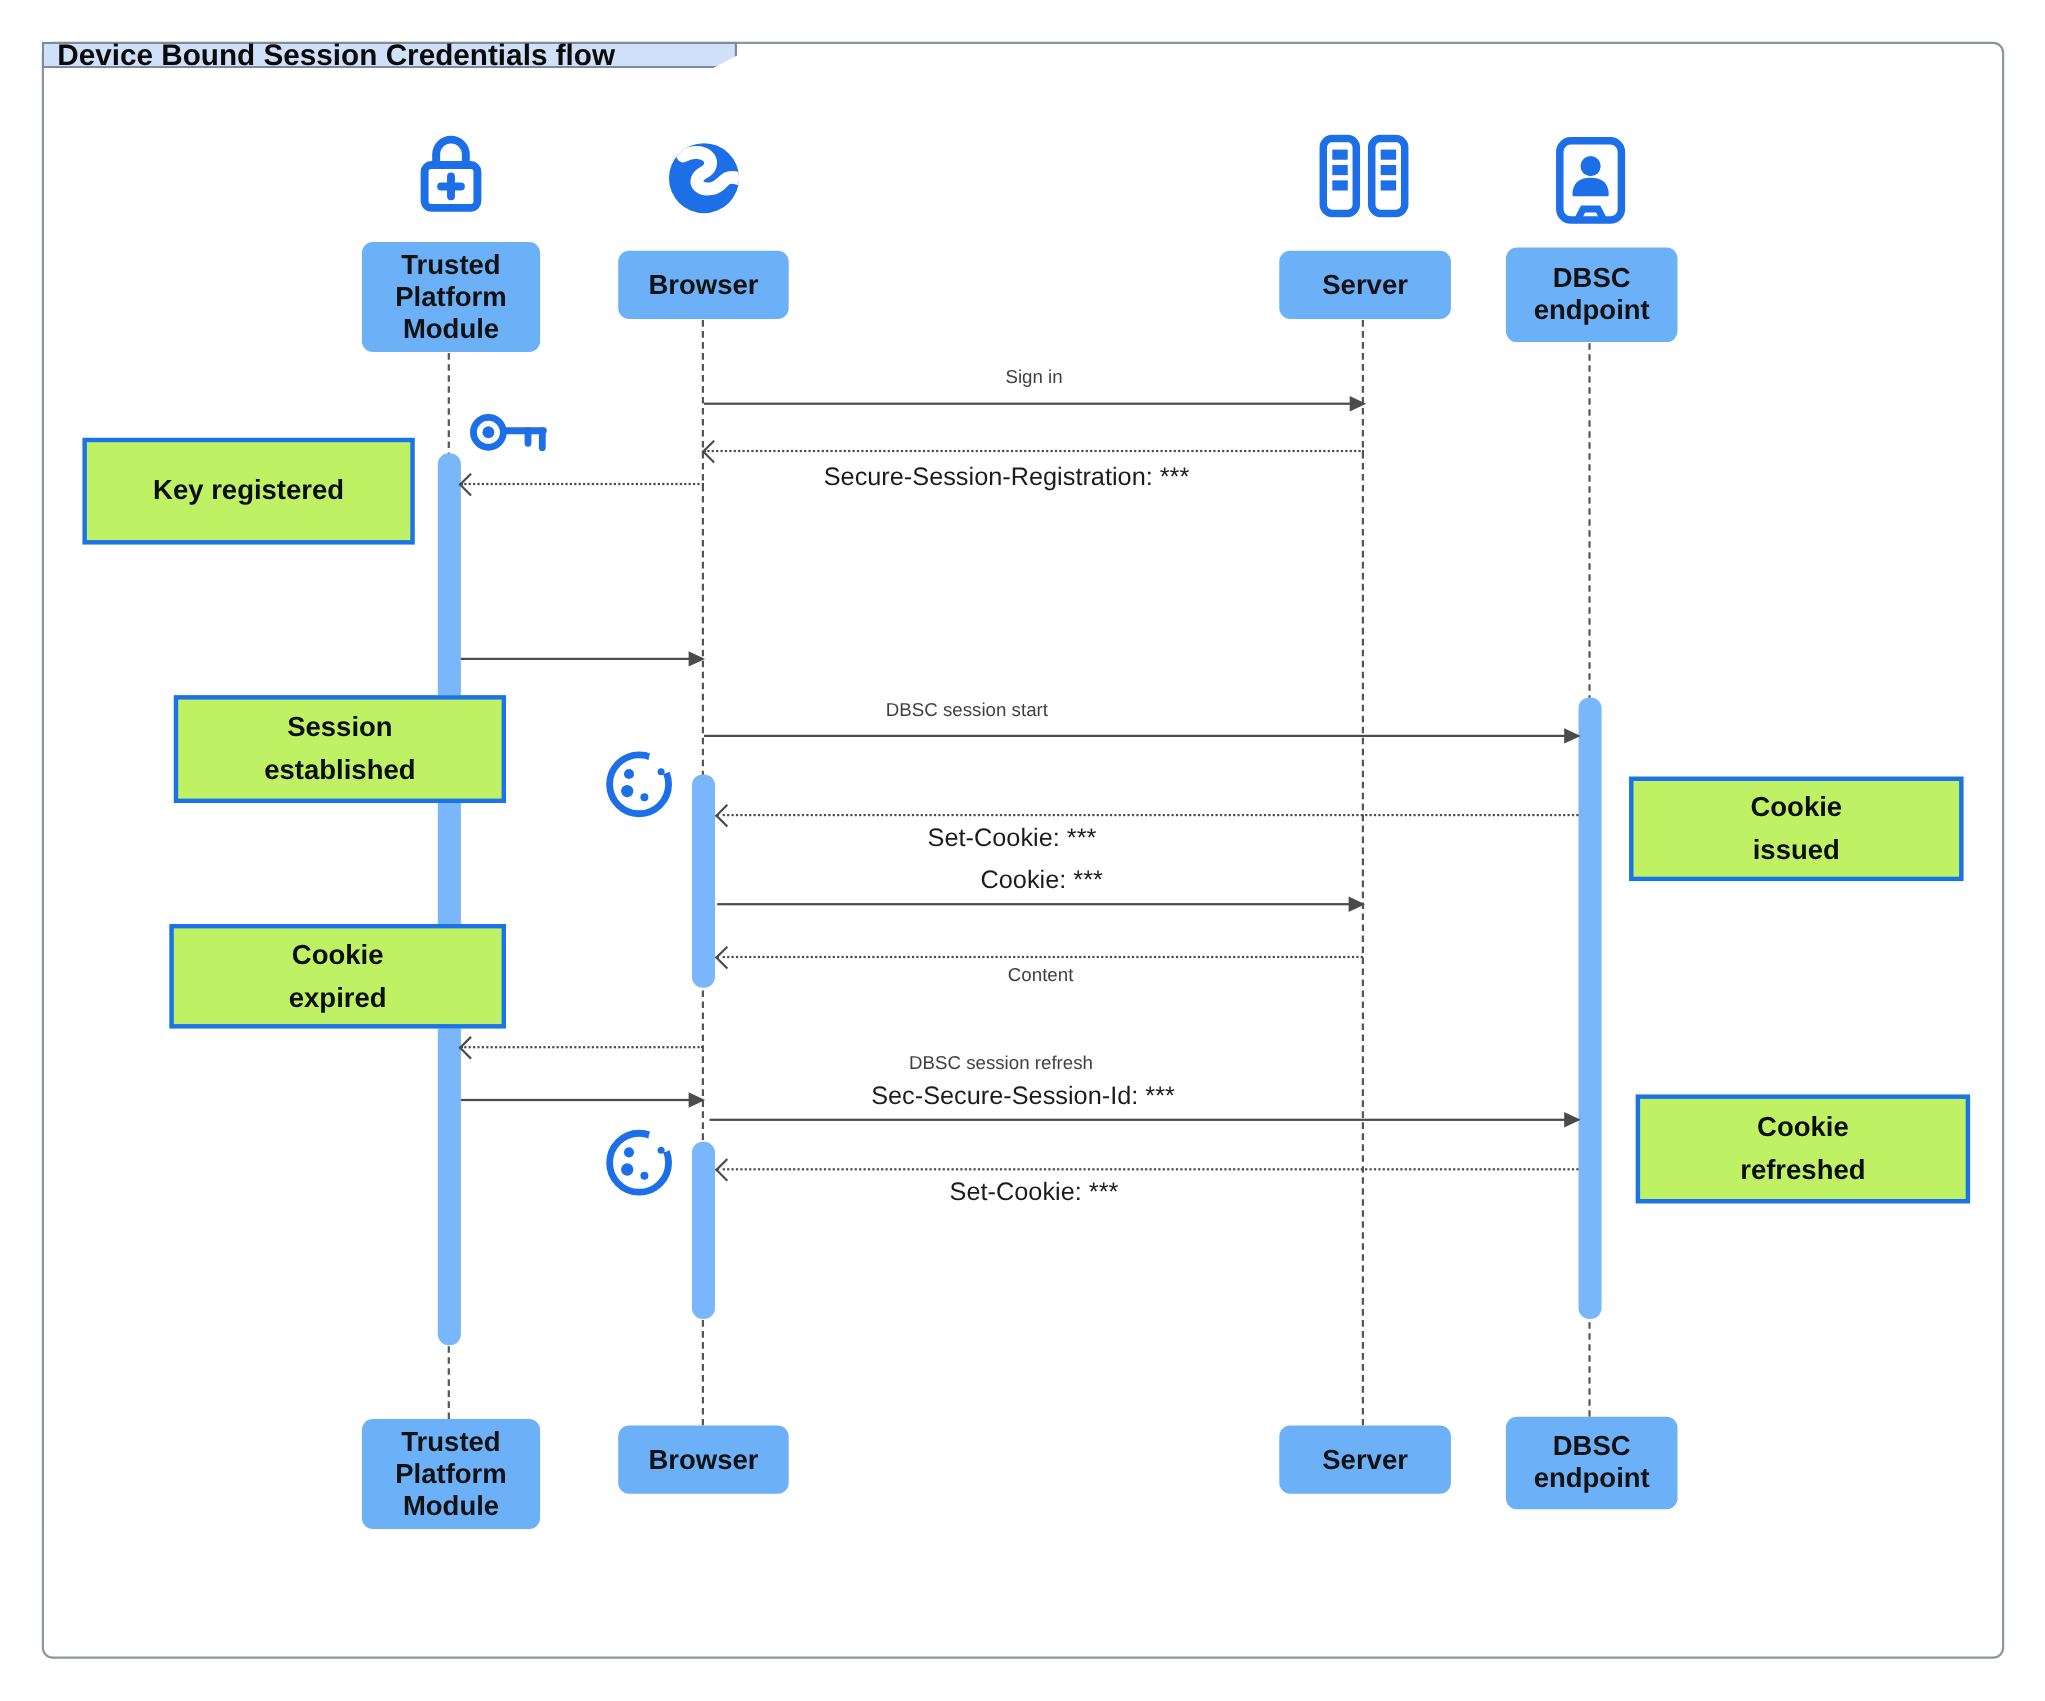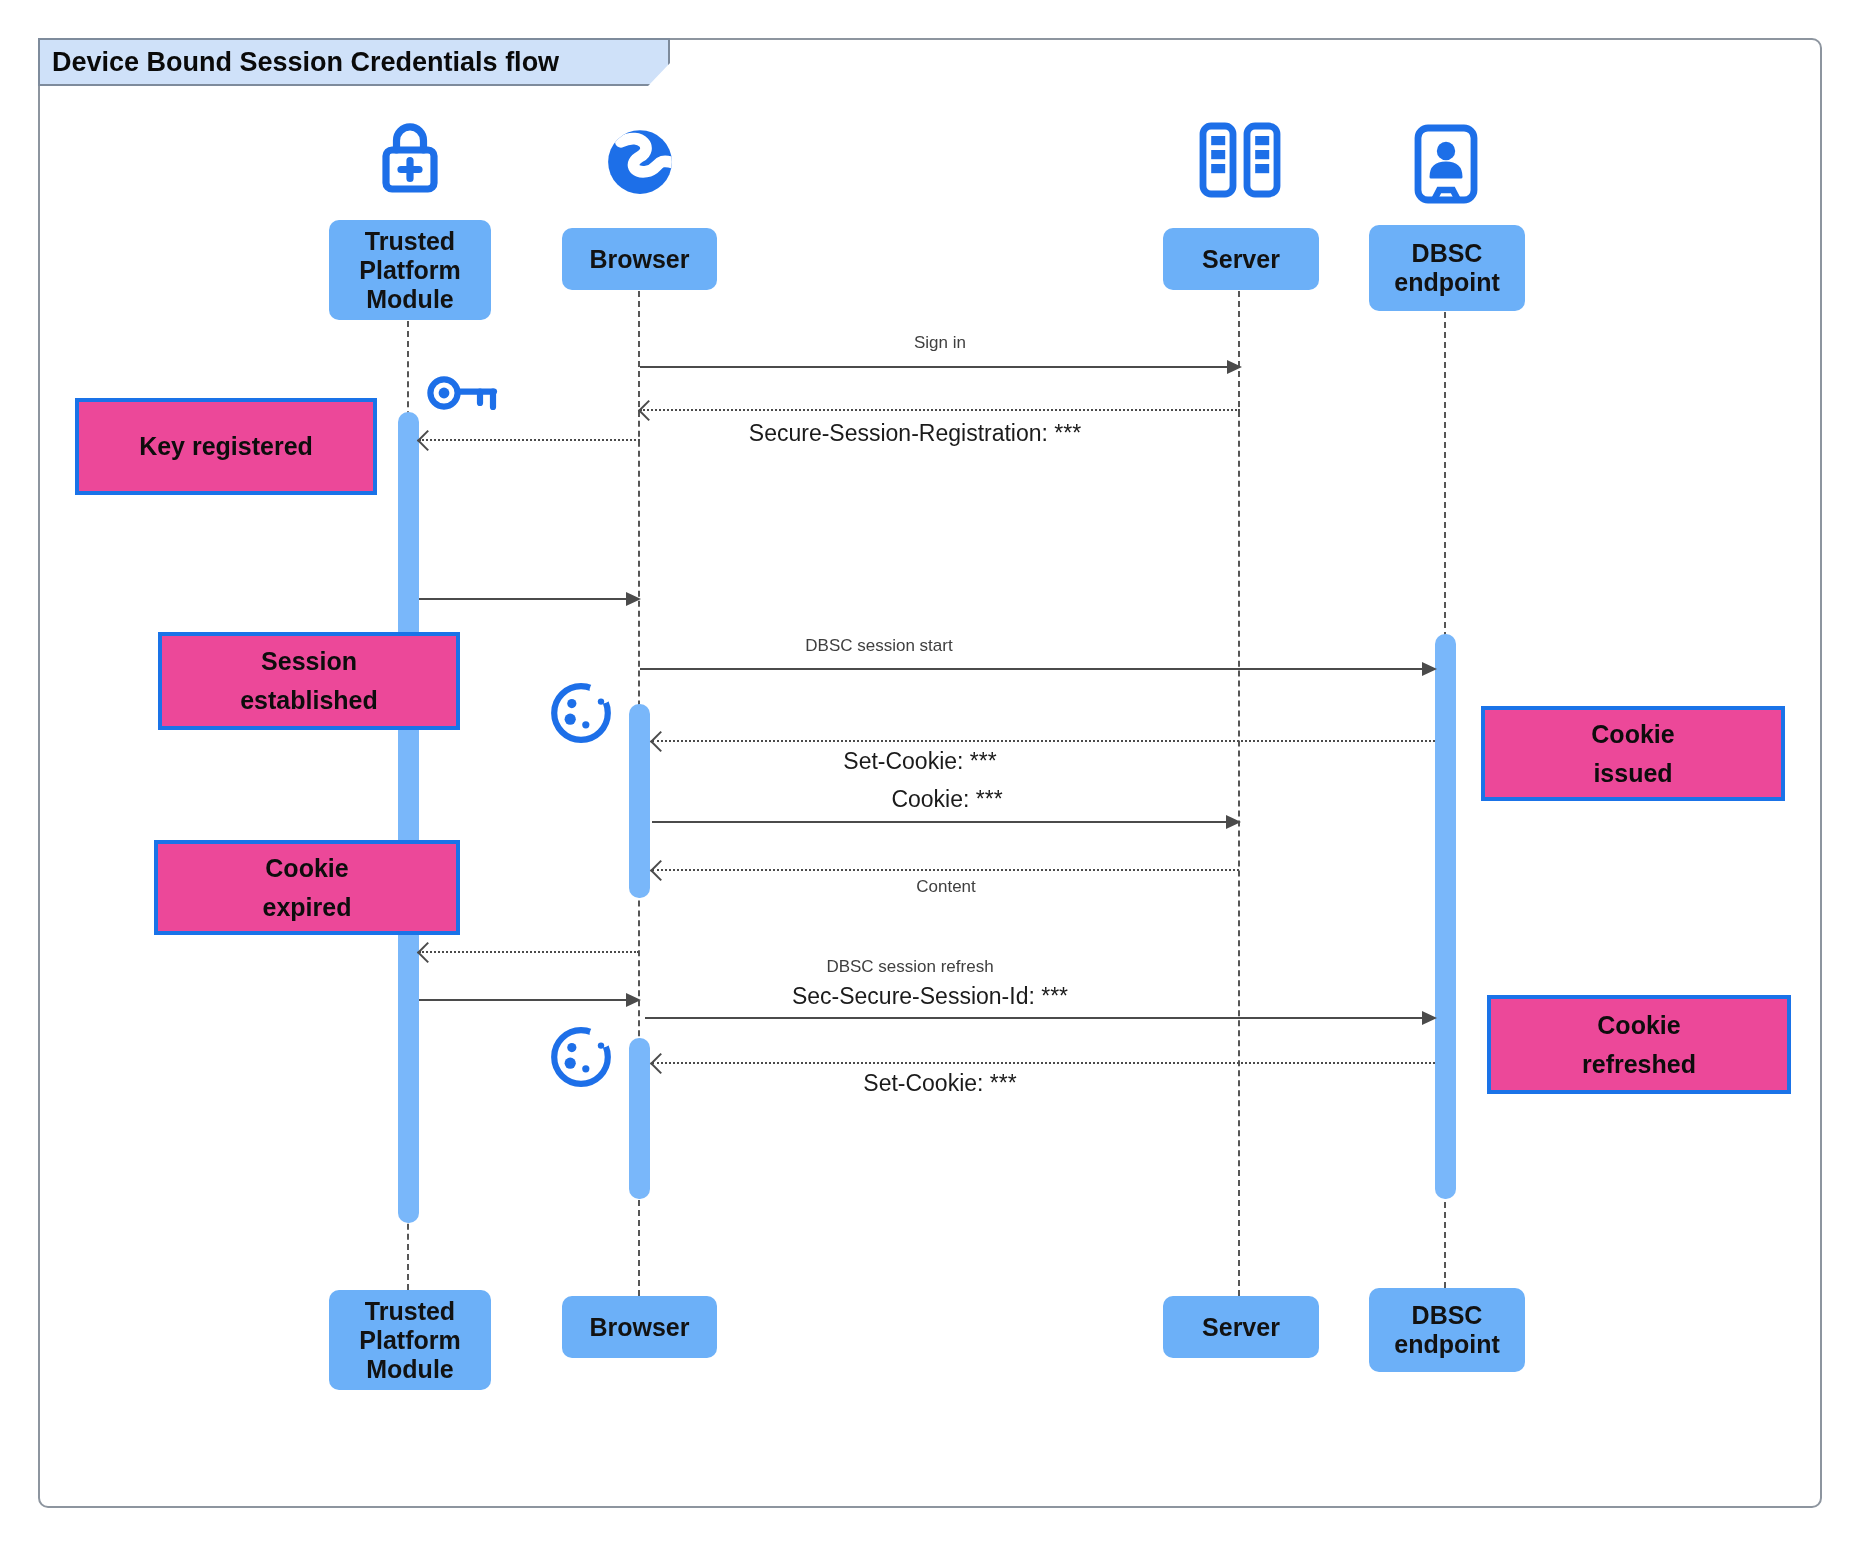--- a/index.html
+++ b/index.html
@@ -6,36 +6,36 @@
   .canvas {
     position:relative; width:1859px; height:1546px; background:#ffffff;
     font-family:"Liberation Sans", sans-serif; overflow:hidden;
   }
   .frame {
     position:absolute; left:38px; top:38px; width:1784px; height:1470px;
     border:2px solid #8d959f; border-radius:10px; background:#ffffff;
     box-sizing:border-box;
   }
   .title-tab {
-    position:absolute; left:38px; top:38px; width:632px; height:48px;
+    position:absolute; left:38px; top:38px; width:632px; height:24px;
     background:#cfe1f9; border:2px solid #7e8b9c; box-sizing:border-box;
     clip-path:polygon(0 0,100% 0,100% 52%,calc(100% - 22px) 100%,0 100%);
     display:flex; align-items:center; padding-left:12px;
     font-size:27px; font-weight:bold; color:#0a0a0a; z-index:9;
   }
   .lifeline { position:absolute; width:0; border-left:2px dashed #565656; z-index:1; }
   .bar { position:absolute; width:21px; background:#79b7fa; border-radius:10px; z-index:2; }
   .actor {
     position:absolute; background:#6cb0f8; border-radius:10px; z-index:5;
     display:flex; align-items:center; justify-content:center; text-align:center;
     font-size:25px; font-weight:bold; color:#121212; line-height:29px;
     white-space:pre-line; box-sizing:border-box;
   }
   .note {
-    position:absolute; background:#ec4899; border:4px solid #1a73e8; z-index:6;
+    position:absolute; background:#bef264; border:4px solid #1a73e8; z-index:6;
     display:flex; align-items:center; justify-content:center; text-align:center;
     font-size:25px; font-weight:bold; color:#0d0d0d; line-height:39px;
     white-space:pre-line; box-sizing:border-box;
   }
   .msg { position:absolute; height:0; border-top:2px solid #4b4b4b; z-index:3; }
   .msg.dotted { border-top:2px dotted #4b4b4b; }
   .msg.hr::after {
     content:""; position:absolute; right:-2px; top:-8px; width:0; height:0;
     border-top:7px solid transparent; border-bottom:7px solid transparent;
     border-left:15px solid #4b4b4b;

